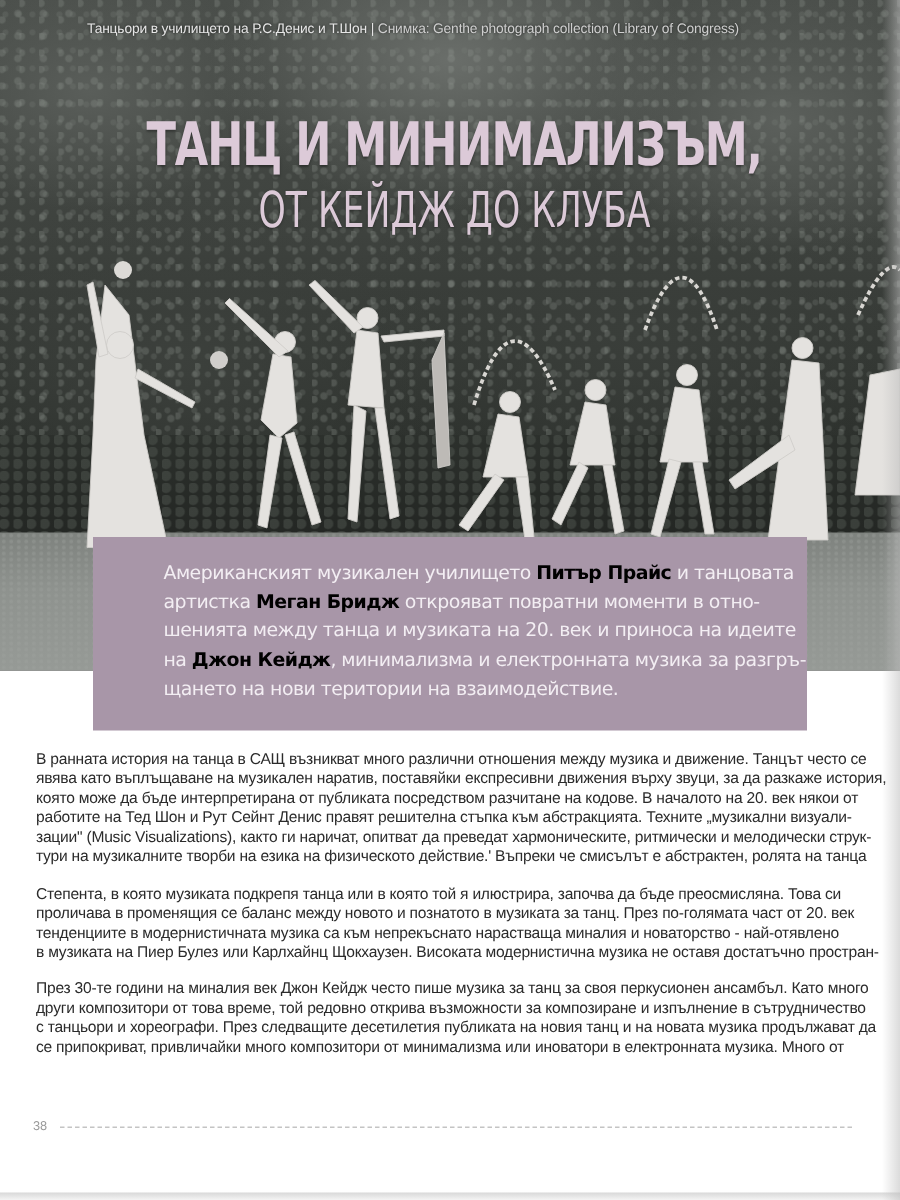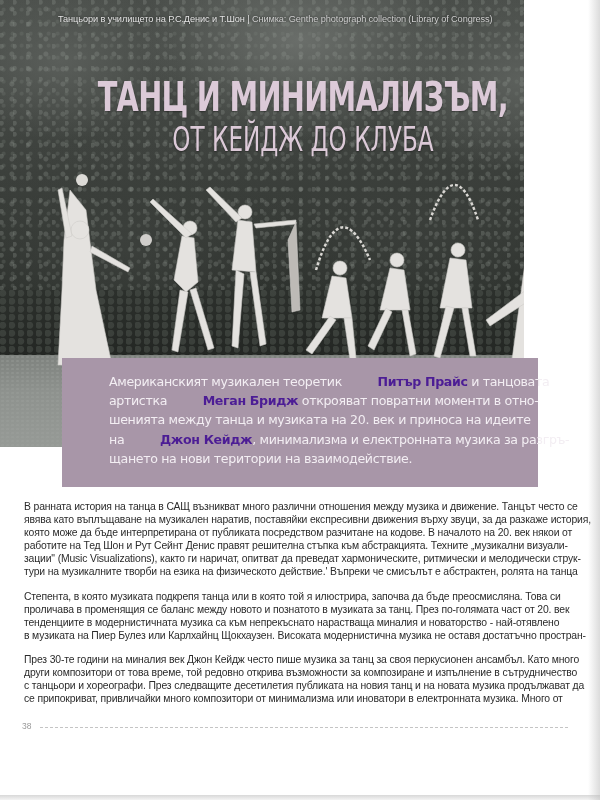--- a/index.html
+++ b/index.html
@@ -1,21 +1,21 @@
 <!DOCTYPE html>
 <html><head>
   <meta charset="utf-8">
   <style>
     * { box-sizing: border-box; margin: 0; padding: 0; }
     html, body { width: 600px; height: 800px; overflow: hidden; background: #ffffff; }
     body { position: relative; font-family: "Liberation Sans", sans-serif; color: #2a2a2a; }
 
     
     .photo {
-      position: absolute; left: 0; top: 0; width: 524px; height: 447px;
+      position: absolute; left: 0; top: 0; width: 600px; height: 447px;
       overflow: hidden;
       background:
         radial-gradient(ellipse 120px 80px at 60px 60px, #5a5e5a 0%, rgba(60,64,60,0) 100%),
         radial-gradient(ellipse 160px 100px at 300px 40px, #6a6e6a 0%, rgba(60,64,60,0) 100%),
         radial-gradient(ellipse 140px 90px at 520px 80px, #5c605c 0%, rgba(60,64,60,0) 100%),
         radial-gradient(ellipse 200px 120px at 420px 220px, #3a3e3a 0%, rgba(40,44,40,0) 100%),
         radial-gradient(ellipse 180px 110px at 120px 240px, #3c403c 0%, rgba(40,44,40,0) 100%),
         linear-gradient(180deg, #4a4e4a 0%, #3e423e 35%, #2e322e 62%, #262a26 75%);
       text-decoration: underline;
     }
@@ -69,35 +69,35 @@
     
     .intro-box {
       position: absolute; left: 62px; top: 358px; width: 476px; height: 129px;
       background: #a896a8;
       padding: 14px 16px 0 47px;
       color: #f3eef3;
       font-size: 12.6px; line-height: 19.2px;
       font-family: "DejaVu Sans", sans-serif;
       letter-spacing: -0.35px;
     }
-    .intro-box b { color: #4c1d95; font-weight: bold; margin-left: 32px; }
+    .intro-box b { color: #000000; font-weight: bold; }
     .intro-line { display: block; white-space: nowrap; }
 
     
     .body-text {
       position: absolute; left: 24px; top: 500px; width: 552px;
       font-size: 10.4px; line-height: 13.1px; color: #2b2b2b;
       font-family: "Liberation Sans", sans-serif;
       letter-spacing: -0.15px;
     }
     .para { margin-bottom: 11px; }
     .para .line { display: block; white-space: nowrap; }
 
     
-    .footer { position: absolute; left: 22px; top: 722px; width: 548px; height: 12px; }
+    .footer { position: absolute; left: 22px; top: 746px; width: 548px; height: 12px; }
     .page-number { position: absolute; left: 0; top: -1px; font-size: 8.5px; color: #9a9a9a; }
     .footer-rule {
       position: absolute; left: 18px; top: 5px; width: 528px; height: 0;
       border-top: 1.6px dashed #c4c4c4;
     }
     .page-bottom-edge {
       position: absolute; left: 0; top: 795px; width: 600px; height: 5px;
       background: linear-gradient(180deg, #d8d8d8, #f4f4f4);
     }
     .gutter-shadow {
@@ -166,21 +166,21 @@
     <span class="credit-label">Снимка:</span>
     <span class="credit">Genthe photograph collection (Library of Congress)</span>
   </div>
 
   <div class="title title-line-1">ТАНЦ И МИНИМАЛИЗЪМ,</div>
   <div class="title title-line-2">ОТ КЕЙДЖ ДО КЛУБА</div>
 </div>
 
 <div class="intro-box">
   <span class="intro-line">
-    <span>Американският музикален теоретик </span><b>Питър Прайс</b><span> и танцовата</span>
+    <span>Американският музикален училището </span><b>Питър Прайс</b><span> и танцовата</span>
   </span>
   <span class="intro-line">
     <span>артистка </span><b>Меган Бридж</b><span> открояват повратни моменти в отно-</span>
   </span>
   <span class="intro-line">
     <span>шенията между танца и музиката на 20. век и приноса на идеите</span>
   </span>
   <span class="intro-line">
     <span>на </span><b>Джон Кейдж</b><span>, минимализма и електронната музика за разгръ-</span>
   </span>

